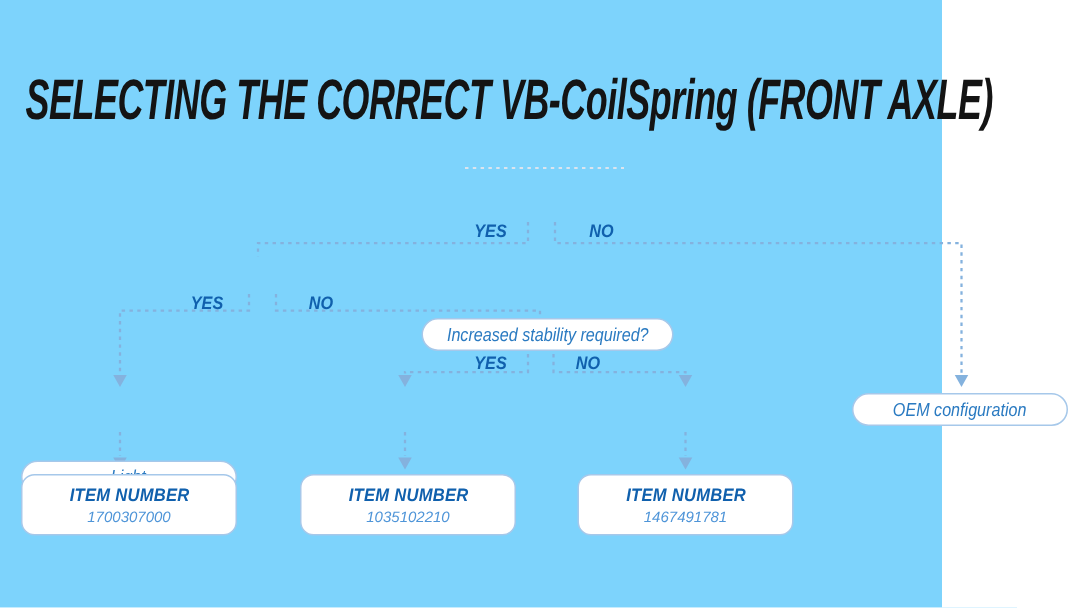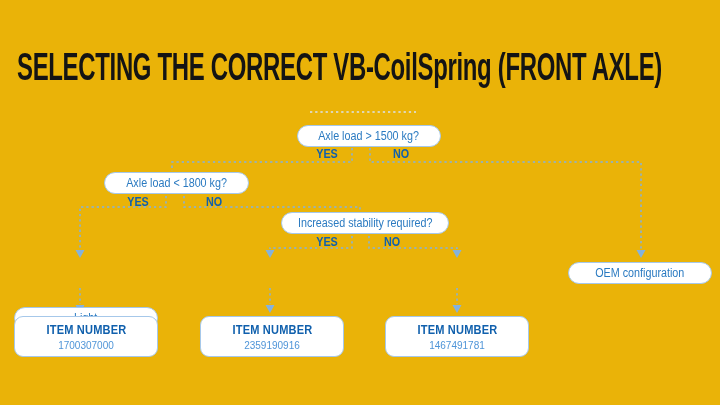--- a/index.html
+++ b/index.html
@@ -6,23 +6,24 @@
     margin: 0;
     padding: 0;
     width: 720px;
     height: 405px;
     background: #ffffff;
     font-family: "Liberation Sans", sans-serif;
     overflow: hidden;
   }
   .stage {
     position: relative;
-    width: 720px;
+    width: 628px;
     height: 405px;
-    background: #eab308;
+    background: #7dd3fc;
+    font-style: italic;
   }
   .page-title {
     position: absolute;
     left: 17px;
     top: 48px;
     font-size: 38px;
     line-height: 1;
     font-weight: 800;
     color: #141414;
     white-space: nowrap;
@@ -130,29 +131,23 @@
     <path class="arrow" d="M452.5,250 H461.5 L457,258 Z"></path>
     <path class="arrow" d="M636.5,250 H645.5 L641,258 Z"></path>
     <path class="line" d="M80,288 V304"></path>
     <path class="line" d="M270,288 V304"></path>
     <path class="line" d="M457,288 V304"></path>
     <path class="arrow" d="M75.5,305 H84.5 L80,313 Z"></path>
     <path class="arrow" d="M265.5,305 H274.5 L270,313 Z"></path>
     <path class="arrow" d="M452.5,305 H461.5 L457,313 Z"></path>
   </svg>
 
-  <div class="node" style="left:297px; top:125px; width:144px;">
-    <span class="q">Axle load &gt; 1500 kg?</span>
-  </div>
   <div class="yesno" style="left:305px; top:147px;">YES</div>
   <div class="yesno" style="left:379px; top:147px;">NO</div>
 
-  <div class="node" style="left:104px; top:172px; width:145px;">
-    <span class="q">Axle load &lt; 1800 kg?</span>
-  </div>
   <div class="yesno" style="left:116px; top:195px;">YES</div>
   <div class="yesno" style="left:192px; top:195px;">NO</div>
 
   <div class="node" style="left:281px; top:212px; width:168px;">
     <span class="q">Increased stability required?</span>
   </div>
   <div class="yesno" style="left:305px; top:235px;">YES</div>
   <div class="yesno" style="left:370px; top:235px;">NO</div>
 
   <div class="node" style="left:14px; top:262px; width:144px;margin-top:45px;">
@@ -161,20 +156,20 @@
   <div class="node" style="left:568px; top:262px; width:144px;text-align:right;">
     <span class="q">OEM configuration</span>
   </div>
 
   <div class="itembox" style="left:14px; top:316px;">
     <div class="item-label">ITEM NUMBER</div>
     <div class="item-num">1700307000</div>
   </div>
   <div class="itembox" style="left:200px; top:316px;">
     <div class="item-label">ITEM NUMBER</div>
-    <div class="item-num">2359190916</div>
+    <div class="item-num">1035102210</div>
   </div>
   <div class="itembox" style="left:385px; top:316px;">
     <div class="item-label">ITEM NUMBER</div>
     <div class="item-num">1467491781</div>
   </div>
 
 </div>
 
 </body></html>

